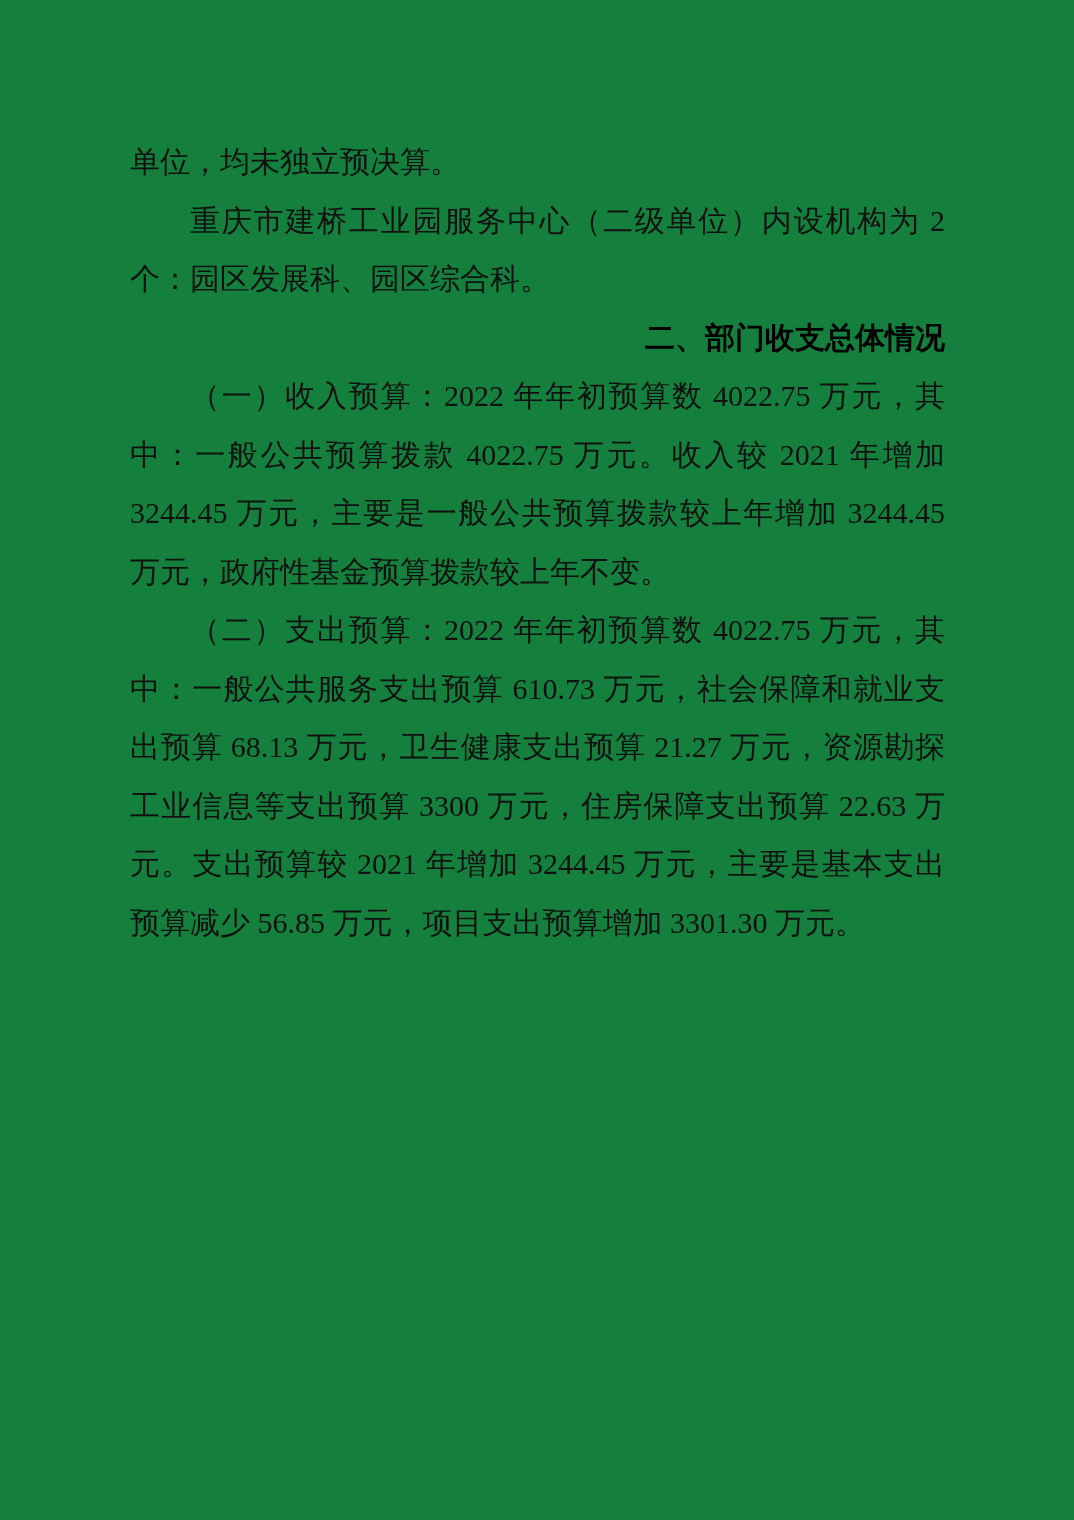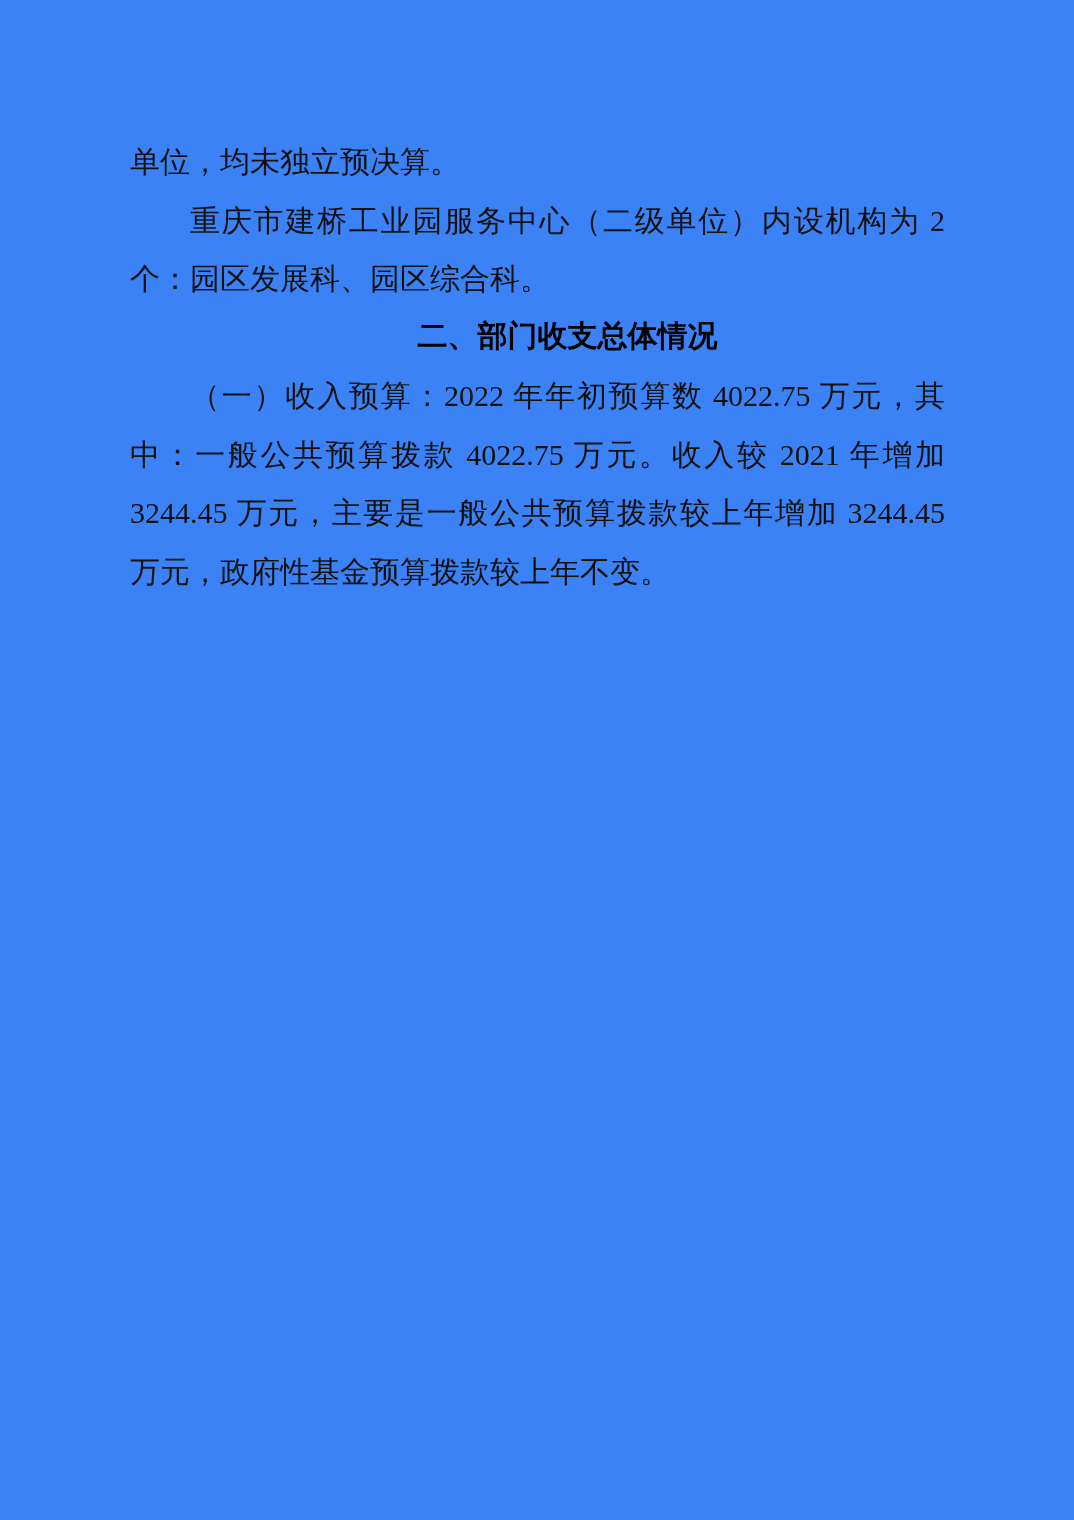--- a/index.html
+++ b/index.html
@@ -4,21 +4,21 @@
 <style>
   html, body {
     margin: 0;
     padding: 0;
     background: #ffffff;
   }
   .page {
     position: relative;
     width: 1074px;
     height: 1520px;
-    background: #3b82f6;
+    background: #15803d;
     overflow: hidden;
     box-sizing: border-box;
     padding: 133px 129px 0 130px;
     color: #111111;
   }
   .body-para {
     margin: 0;
     font-family: "Liberation Serif", "DejaVu Serif", serif;
     font-size: 30px;
     line-height: 58.5px;
@@ -27,37 +27,38 @@
     color: #111111;
   }
   .body-para.indent {
     text-indent: 2em;
   }
   .body-para.no-indent {
     text-indent: 0;
   }
   .heading {
     margin: 0;
-    font-family: Liberation Mono, monospace;
+    font-family: Liberation Sans, sans-serif;
     font-weight: bold;
     font-size: 30px;
     line-height: 58.5px;
     text-indent: 2em;
-    text-align: center;
+    text-align: right;
     color: #000000;
   }
 </style>
 </head>
 <body>
 
 <div class="page">
   <p class="body-para no-indent">单位，均未独立预决算。</p>
 
 
   <p class="body-para indent">重庆市建桥工业园服务中心（二级单位）内设机构为 2 个：园区发展科、园区综合科。</p>
 
   <h2 class="heading">二、部门收支总体情况</h2>
 
   <p class="body-para indent">（一）收入预算：2022 年年初预算数 4022.75 万元，其中：一般公共预算拨款 4022.75 万元。收入较 2021 年增加 3244.45 万元，主要是一般公共预算拨款较上年增加 3244.45 万元，政府性基金预算拨款较上年不变。</p>
 
+  <p class="body-para indent">（二）支出预算：2022 年年初预算数 4022.75 万元，其中：一般公共服务支出预算 610.73 万元，社会保障和就业支出预算 68.13 万元，卫生健康支出预算 21.27 万元，资源勘探工业信息等支出预算 3300 万元，住房保障支出预算 22.63 万元。支出预算较 2021 年增加 3244.45 万元，主要是基本支出预算减少 56.85 万元，项目支出预算增加 3301.30 万元。</p>
 
 
 </div>
 
 </body></html>

